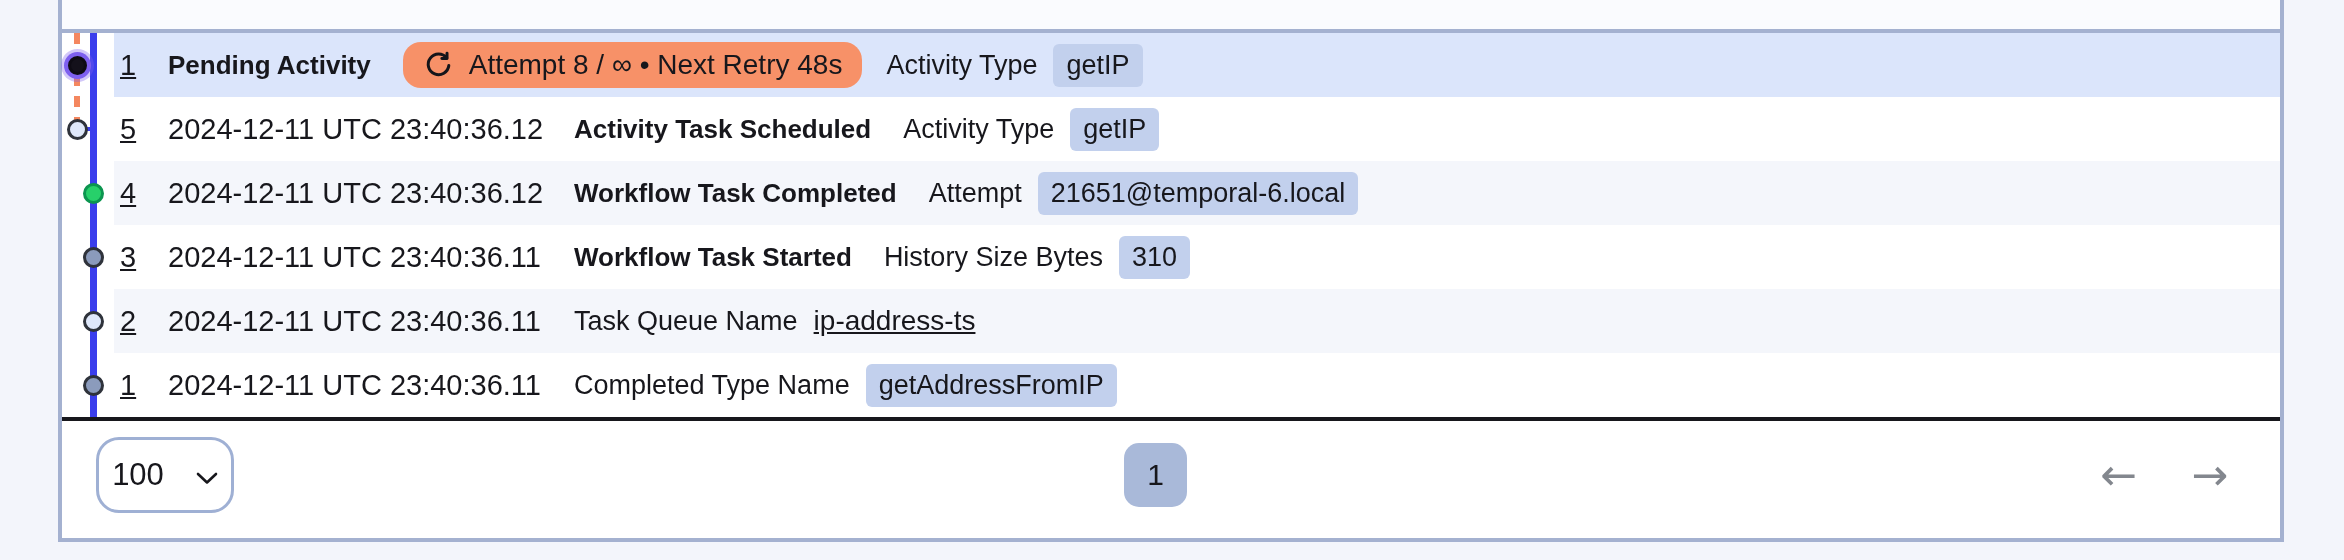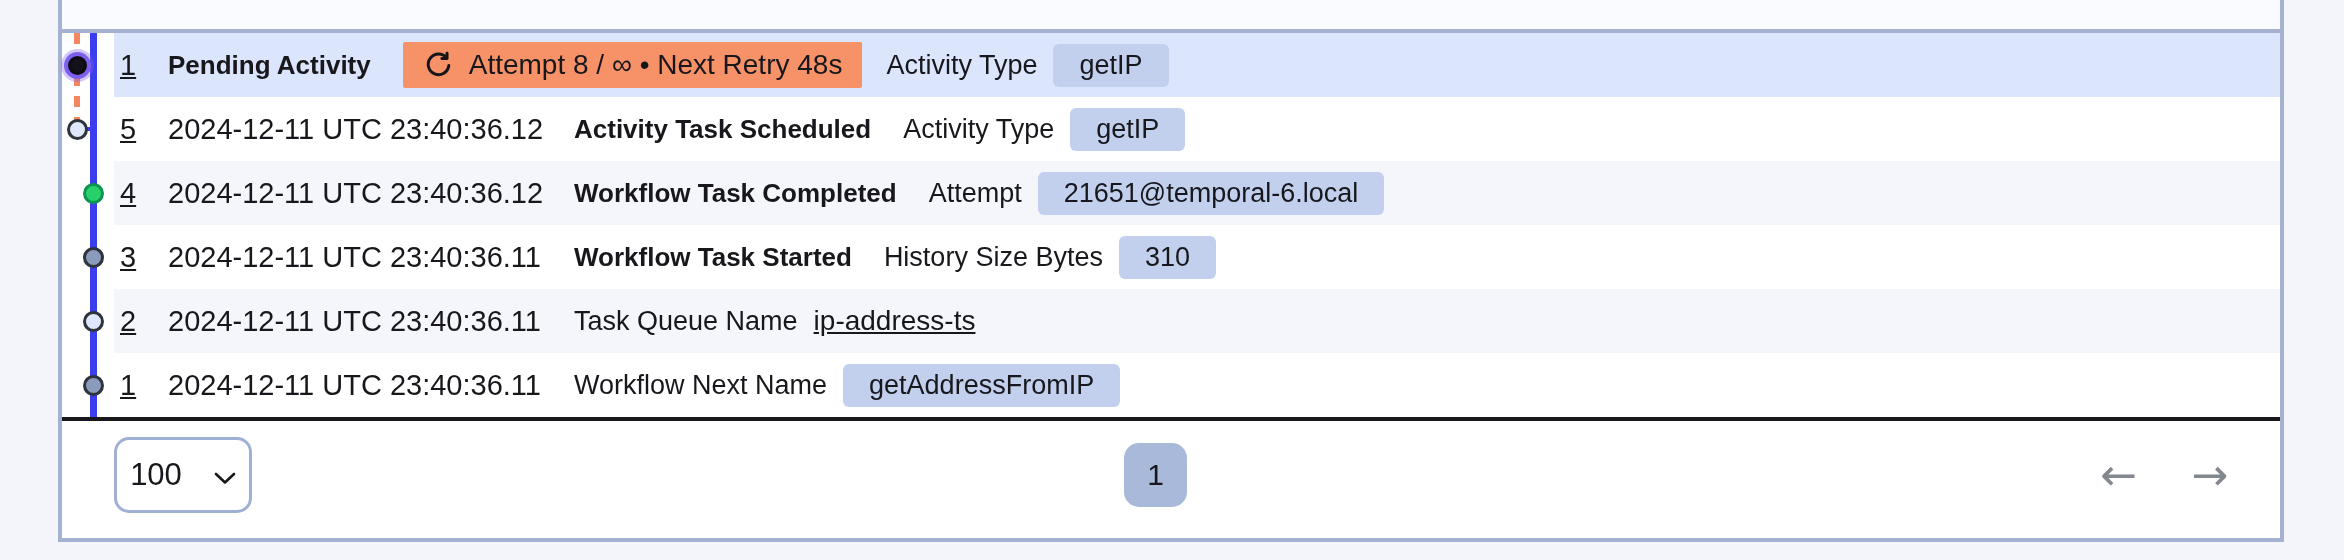--- a/index.html
+++ b/index.html
@@ -41,38 +41,38 @@
   .row-alt .row-bg{background:#f4f6fb;}
   .row-white .row-bg{background:#ffffff;}
   .num{
     flex:0 0 54px;padding-left:6px;box-sizing:border-box;
     font-size:29px;color:#17171c;text-decoration:underline;cursor:pointer;
   }
   .ts{flex:0 0 406px;font-size:29px;white-space:nowrap;}
   .name{font-size:26px;font-weight:700;white-space:nowrap;margin-right:32px;}
   .attr-label{font-size:27px;white-space:nowrap;margin-right:16px;}
   .attr-badge{
-    background:#c2d0ed;border-radius:6px;padding:6px 26px;
+    background:#c2d0ed;border-radius:6px;padding:6px 13px;
     font-size:27px;white-space:nowrap;
   }
   .attr-link{font-size:28px;text-decoration:underline;cursor:pointer;white-space:nowrap;}
   .retry-badge{
     display:inline-flex;align-items:center;gap:15px;
-    background:#f79168;border-radius:2px;padding:7px 20px;
+    background:#f79168;border-radius:18px;padding:7px 20px;
     font-size:28px;white-space:nowrap;margin-right:24px;
   }
   .retry-badge svg{display:block;}
   
   .table-divider{height:4px;background:#17171c;}
   .footer{position:relative;height:108px;background:#ffffff;}
   .page-size-select{
     position:absolute;left:34px;top:16px;width:138px;height:76px;box-sizing:border-box;
-    border:3px solid #9fb0d4;border-radius:15px;background:#ffffff;
+    border:3px solid #9fb0d4;border-radius:23px;background:#ffffff;
     display:flex;align-items:center;justify-content:center;gap:32px;
-    font-size:31px;cursor:pointer;margin-left:18px;
+    font-size:31px;cursor:pointer;
   }
   .page-button{
     position:absolute;left:1062px;top:22px;width:63px;height:64px;
     background:#a9b9d9;border-radius:15px;border:none;
     display:flex;align-items:center;justify-content:center;
     font-size:30px;color:#17171c;cursor:pointer;
   }
   .pager-arrows{
     position:absolute;right:52px;top:0;bottom:0;
     display:flex;align-items:center;gap:54px;
@@ -156,21 +156,21 @@
         <span class="ts">2024-12-11 UTC 23:40:36.11</span>
         <span class="attr-label">Task Queue Name</span>
         <a class="attr-link">ip-address-ts</a>
       </div>
     </div>
 
     <div class="row row-white">
       <div class="row-bg">
         <a class="num">1</a>
         <span class="ts">2024-12-11 UTC 23:40:36.11</span>
-        <span class="attr-label">Workflow Next Name</span>
+        <span class="attr-label">Completed Type Name</span>
         <span class="attr-badge">getAddressFromIP</span>
       </div>
     </div>
 
   </div>
 
   <div class="table-divider"></div>
 
   <div class="footer">
     <div class="page-size-select">

